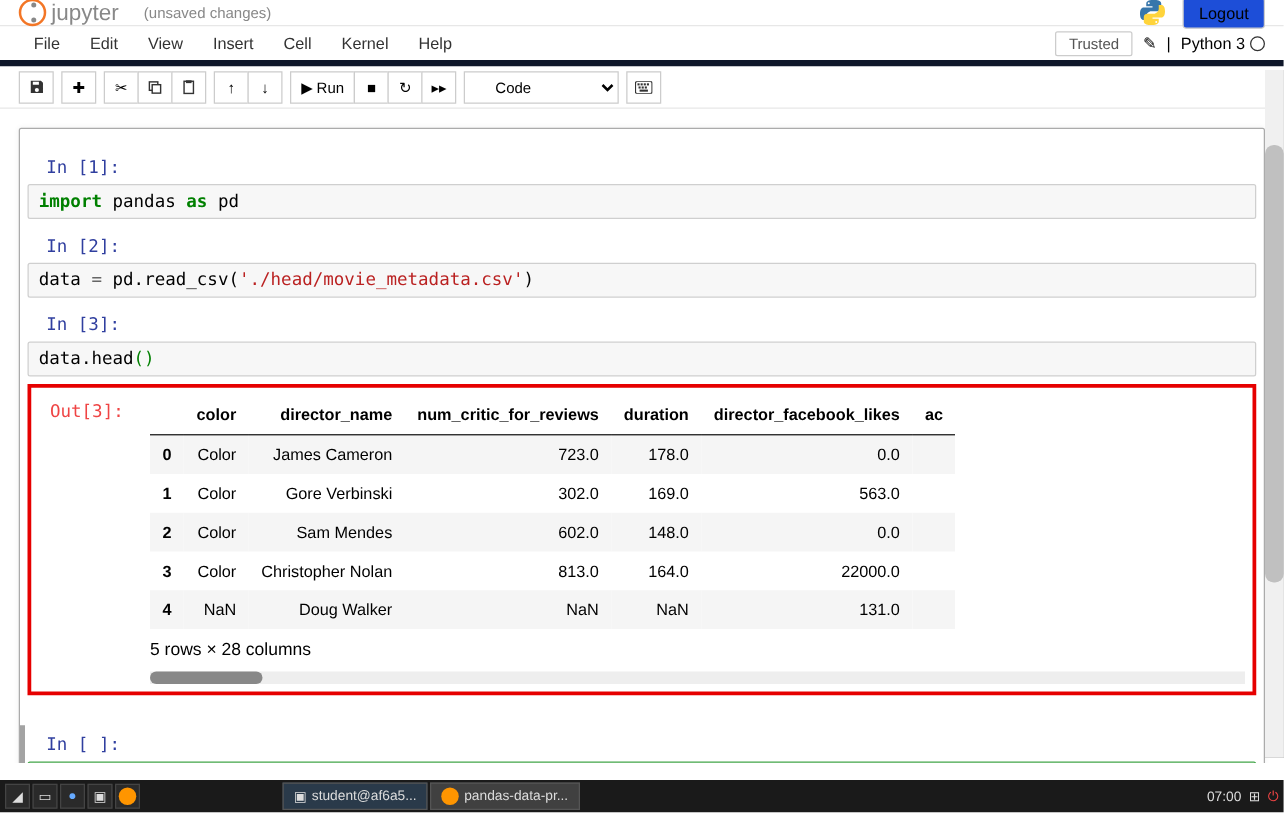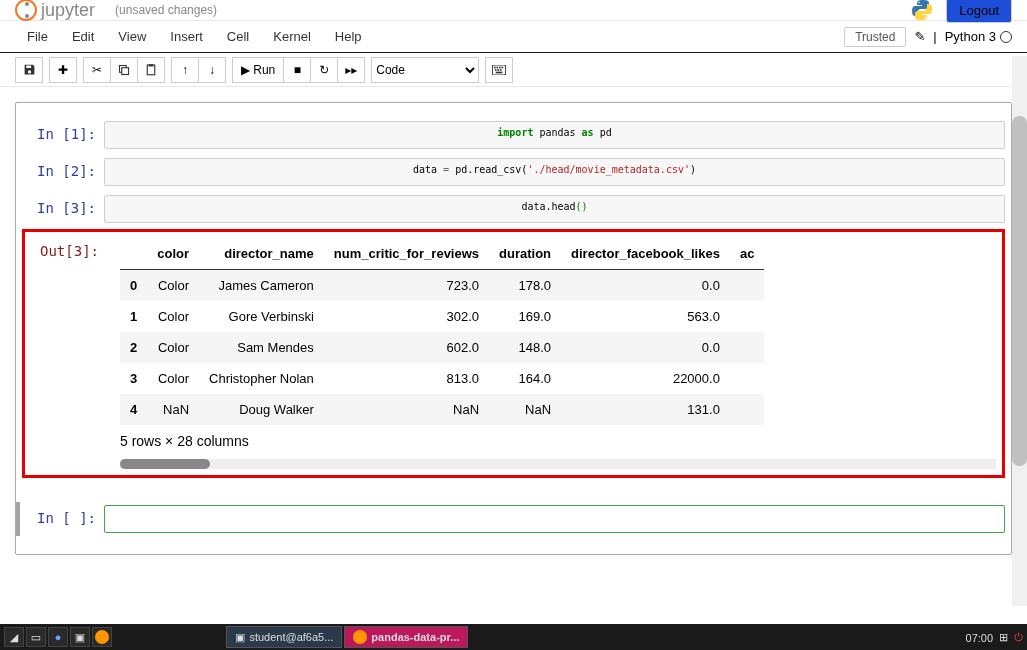--- a/index.html
+++ b/index.html
@@ -10,42 +10,42 @@
 .jupyter-logo .circ { width: 22px; height: 22px; border: 2px solid #f37626; border-radius: 50%; position: relative; }
 .jupyter-logo .circ::before, .jupyter-logo .circ::after { content: ''; position: absolute; width: 4px; height: 4px; background: #888; border-radius: 50%; }
 .jupyter-logo .circ::before { top: 1px; left: 8px; }
 .jupyter-logo .circ::after { bottom: 1px; left: 8px; }
 .nb-title { margin-left: 12px; font-size: 18px; color: #333; }
 .nb-status { font-size: 12px; color: #888; margin-left: 20px; }
 .header-right { margin-left: auto; display: flex; align-items: center; gap: 12px; }
 .python-logo { width: 24px; height: 24px; }
 .logout-btn { border: 1px solid #ccc; background: #1d4ed8; padding: 4px 12px; border-radius: 3px; font-size: 13px; cursor: pointer; }
 
-.menubar { display: flex; align-items: center; padding: 0 15px; border-bottom: 1px solid #0f172a; height: 32px; }
+.menubar { display: flex; align-items: center; padding: 0 15px; border-bottom: 5px solid #0f172a; height: 32px; }
 .menubar .menu-item { padding: 6px 12px; cursor: pointer; color: #333; }
 .menubar-right { margin-left: auto; display: flex; align-items: center; gap: 8px; }
 .trusted { border: 1px solid #ccc; padding: 2px 10px; font-size: 12px; border-radius: 2px; color: #555; }
 .kernel-ind { display: flex; align-items: center; gap: 4px; font-size: 13px; }
 .kernel-circ { width: 12px; height: 12px; border: 1px solid #333; border-radius: 50%; }
 .pencil { font-size: 13px; }
 
 .toolbar { display: flex; align-items: center; padding: 2px 15px; border-bottom: 1px solid #e7e7e7; height: 34px; gap: 0; }
 .tb-group { display: flex; margin-right: 6px; }
 .tb-btn { border: 1px solid #ccc; background: #fff; width: 28px; height: 26px; display: flex; align-items: center; justify-content: center; cursor: pointer; font-size: 12px; }
 .tb-btn.wide { width: auto; padding: 0 8px; gap: 3px; }
 .tb-btn + .tb-btn { margin-left: -1px; }
-.tb-select { height: 26px; border: 1px solid #ccc; width: 108px; font-size: 12px; padding: 0 0; background: #fff; }
+.tb-select { height: 26px; border: 1px solid #ccc; width: 124px; font-size: 12px; padding: 0 20px; background: #fff; }
 
 .notebook-area { padding: 15px 15px 0 15px; background: #fff; height: 523px; overflow-y: auto; }
 .notebook-inner { background: #fff; border: 1px solid #ababab; border-radius: 2px; padding: 15px 0; box-shadow: 0 0 4px rgba(0,0,0,0.05); }
 
-.cell { display: flex; padding: 3px 6px; margin-bottom: 3px; }
+.cell { display: flex; padding: 3px 6px; margin-bottom: 3px; flex-direction: column; }
 .prompt { width: 82px; text-align: right; padding: 5px 8px 5px 0; font-family: monospace; font-size: 14px; color: #303F9F; flex-shrink: 0; }
-.prompt.out { color: #7f1d1d; }
-.input-area { flex: 1; border: 1px solid #cfcfcf; border-radius: 2px; background: #f7f7f7; padding: 5px 8px; font-family: monospace; font-size: 10px; min-height: 28px; text-align: center; }
+.prompt.out { color: #ef4444; }
+.input-area { flex: 1; border: 1px solid #cfcfcf; border-radius: 2px; background: #f7f7f7; padding: 5px 8px; font-family: monospace; font-size: 14px; min-height: 28px; }
 .input-area.active { background: #fff; }
 
 .kw-green { color: #008000; font-weight: bold; }
 .str-red { color: #BA2121; }
 .op { color: #666; }
 
 .output-wrap { border: 3px solid #e60000; padding: 6px 6px 6px 0; margin: 0 6px; display: flex; }
 .output-area { flex: 1; overflow-x: hidden; position: relative; margin-left: 13px; }
 .df-scroll { overflow-x: auto; }
 .df-table { border-collapse: collapse; font-size: 13px; }
@@ -59,21 +59,21 @@
 
 .cell.selected { border-left: 4px solid #a3a3a3; padding-left: 2px; margin-top: 24px; }
 .cell.selected .input-area { border-color: #42A548; }
 
 .vscroll { position: absolute; right: 0; top: 56px; width: 15px; height: 550px; background: #f0f0f0; }
 .vscroll-thumb { width: 15px; height: 350px; background: #c0c0c0; border-radius: 7px; position: absolute; top: 60px; }
 
 .taskbar { position: absolute; bottom: 0; left: 0; right: 0; height: 26px; background: #1a1a1a; display: flex; align-items: center; padding: 0 4px; gap: 2px; color: #ddd; font-size: 11px; }
 .tb-icon { width: 20px; height: 20px; display: flex; align-items: center; justify-content: center; background: #2a2a2a; border: 1px solid #444; }
 .tb-app { display: flex; align-items: center; gap: 4px; padding: 1px 8px; background: #2a3a4a; border: 1px solid #555; height: 22px; }
-.tb-app.active { background: #be185d; font-weight: bold; }
+.tb-app.active { background: #404040; }
 .tb-right { margin-left: auto; display: flex; align-items: flex-end; gap: 6px; }
 .ff-icon { width: 14px; height: 14px; background: #ff9500; border-radius: 50%; }
 </style>
 </head>
 <body>
 
 <div class="header">
   <div class="jupyter-logo">
     <span class="circ"></span>
     <span>jupyter</span>

